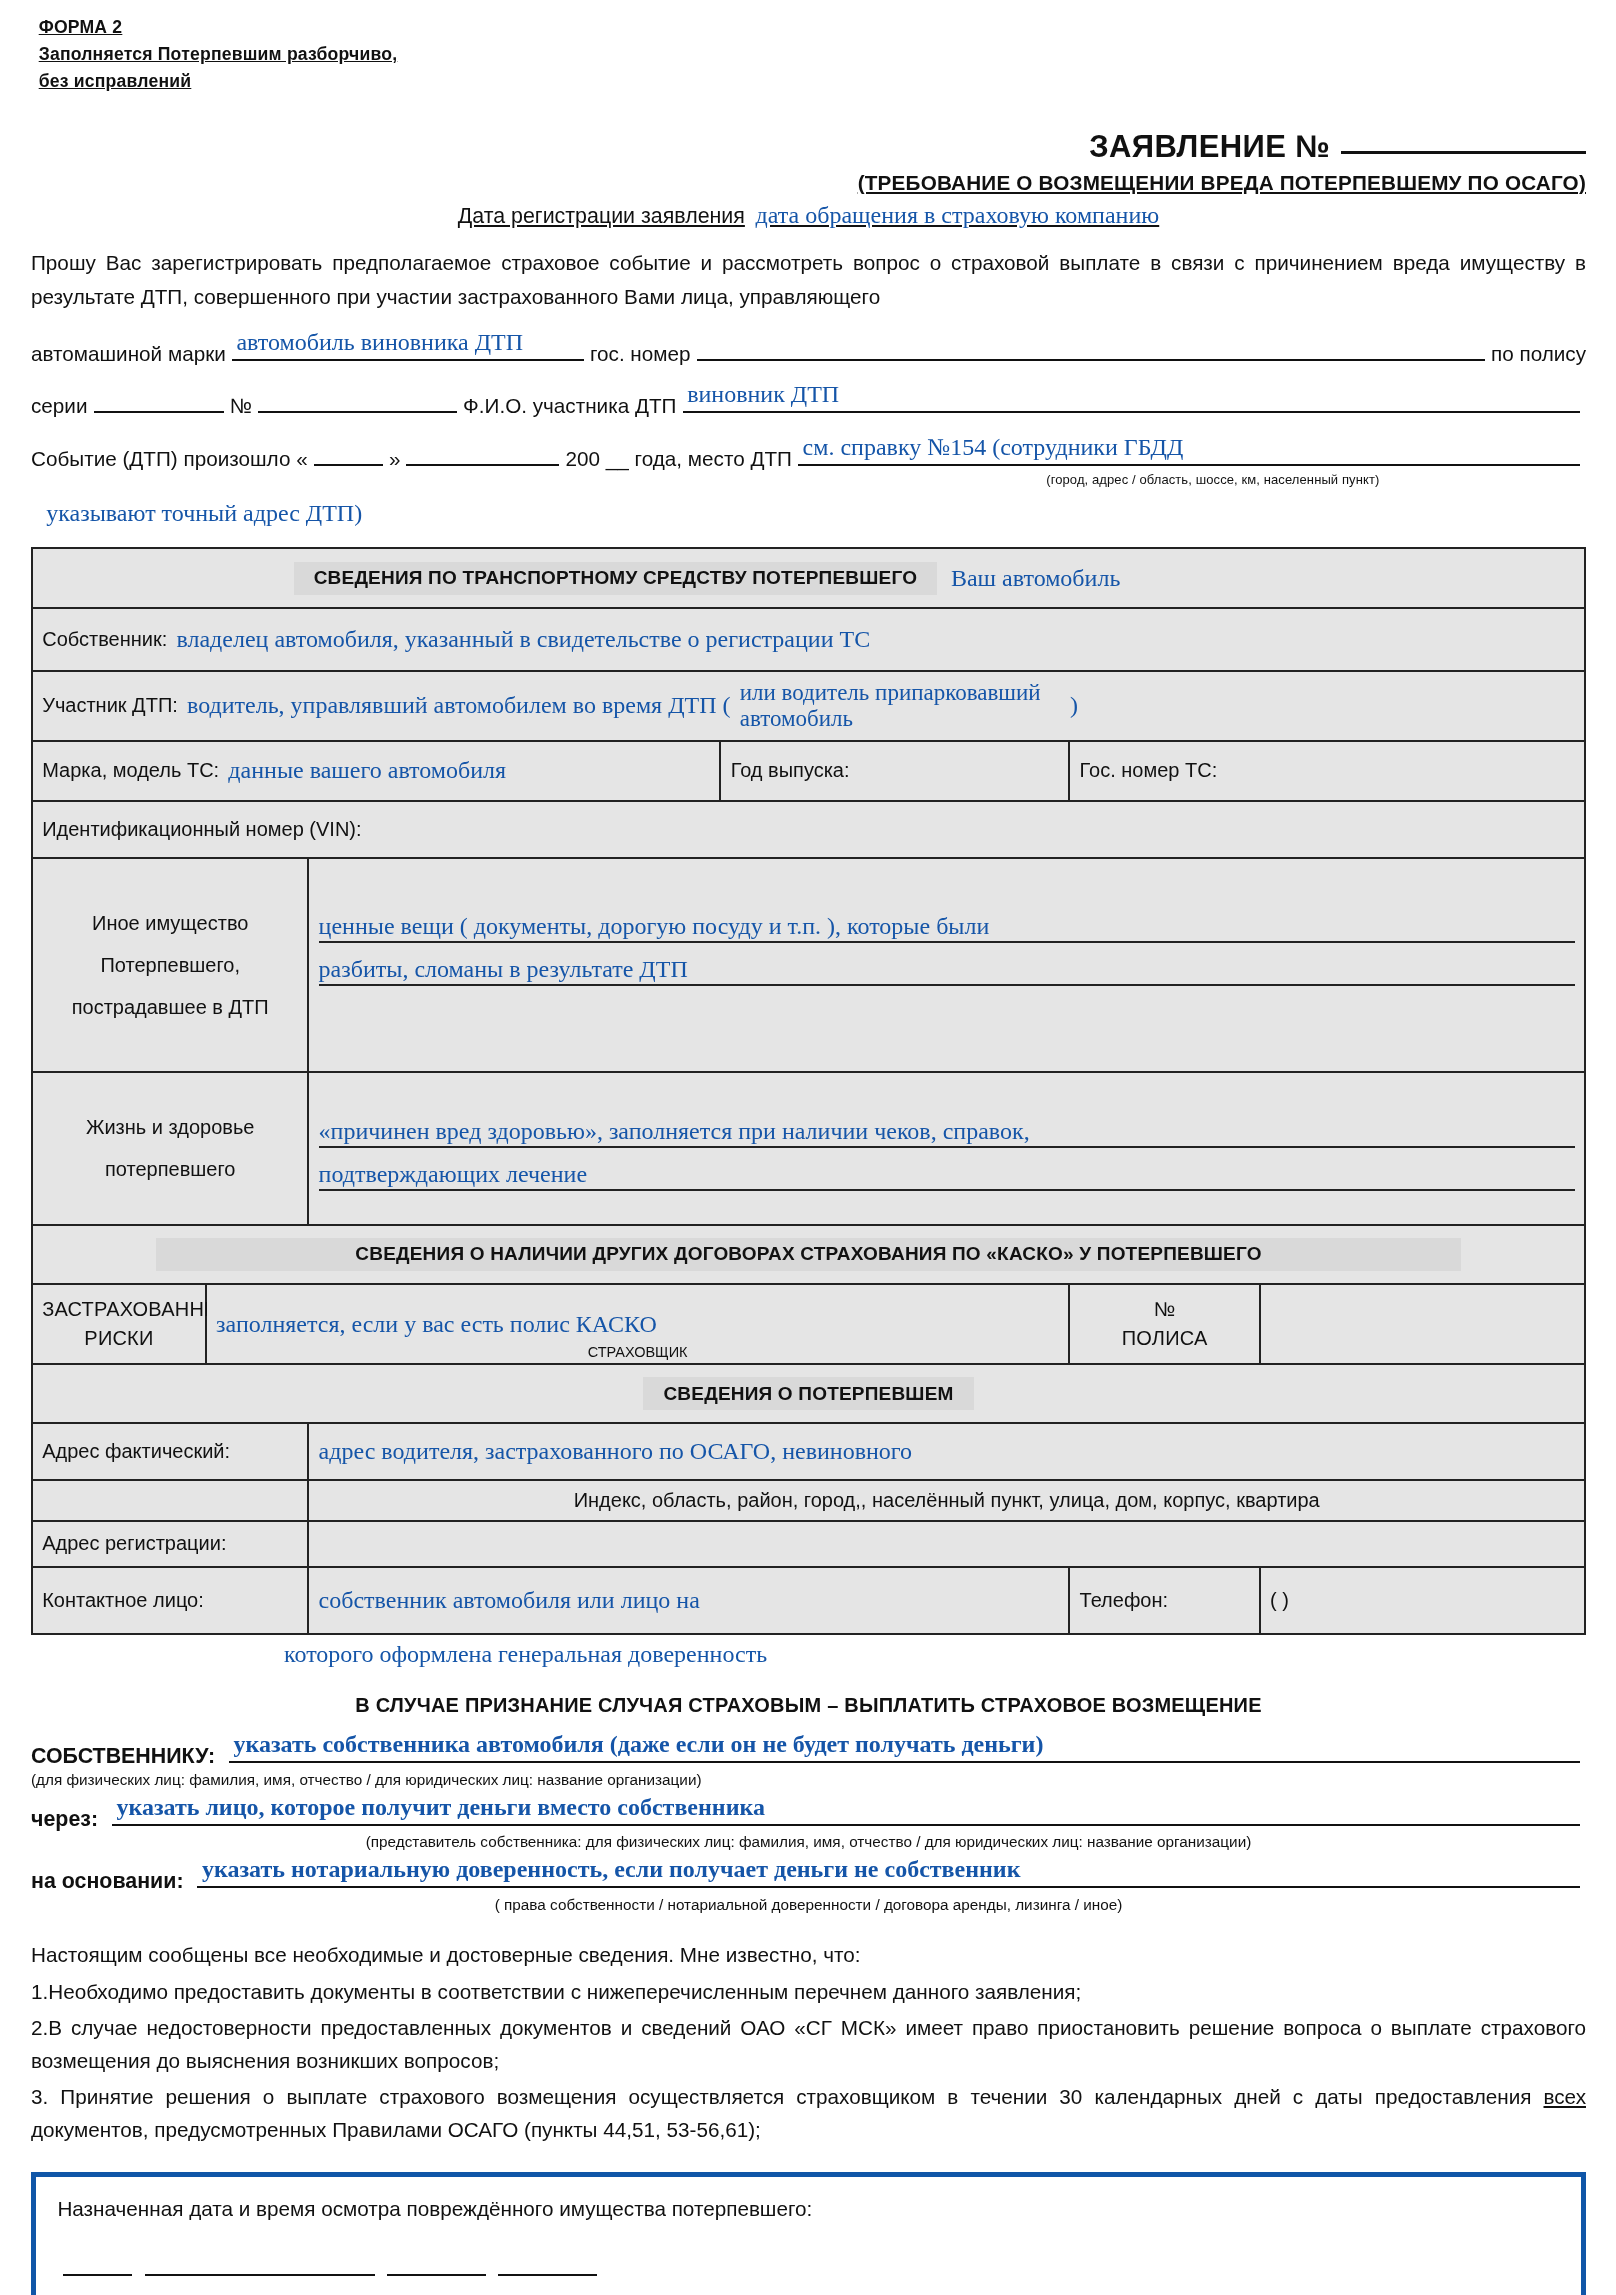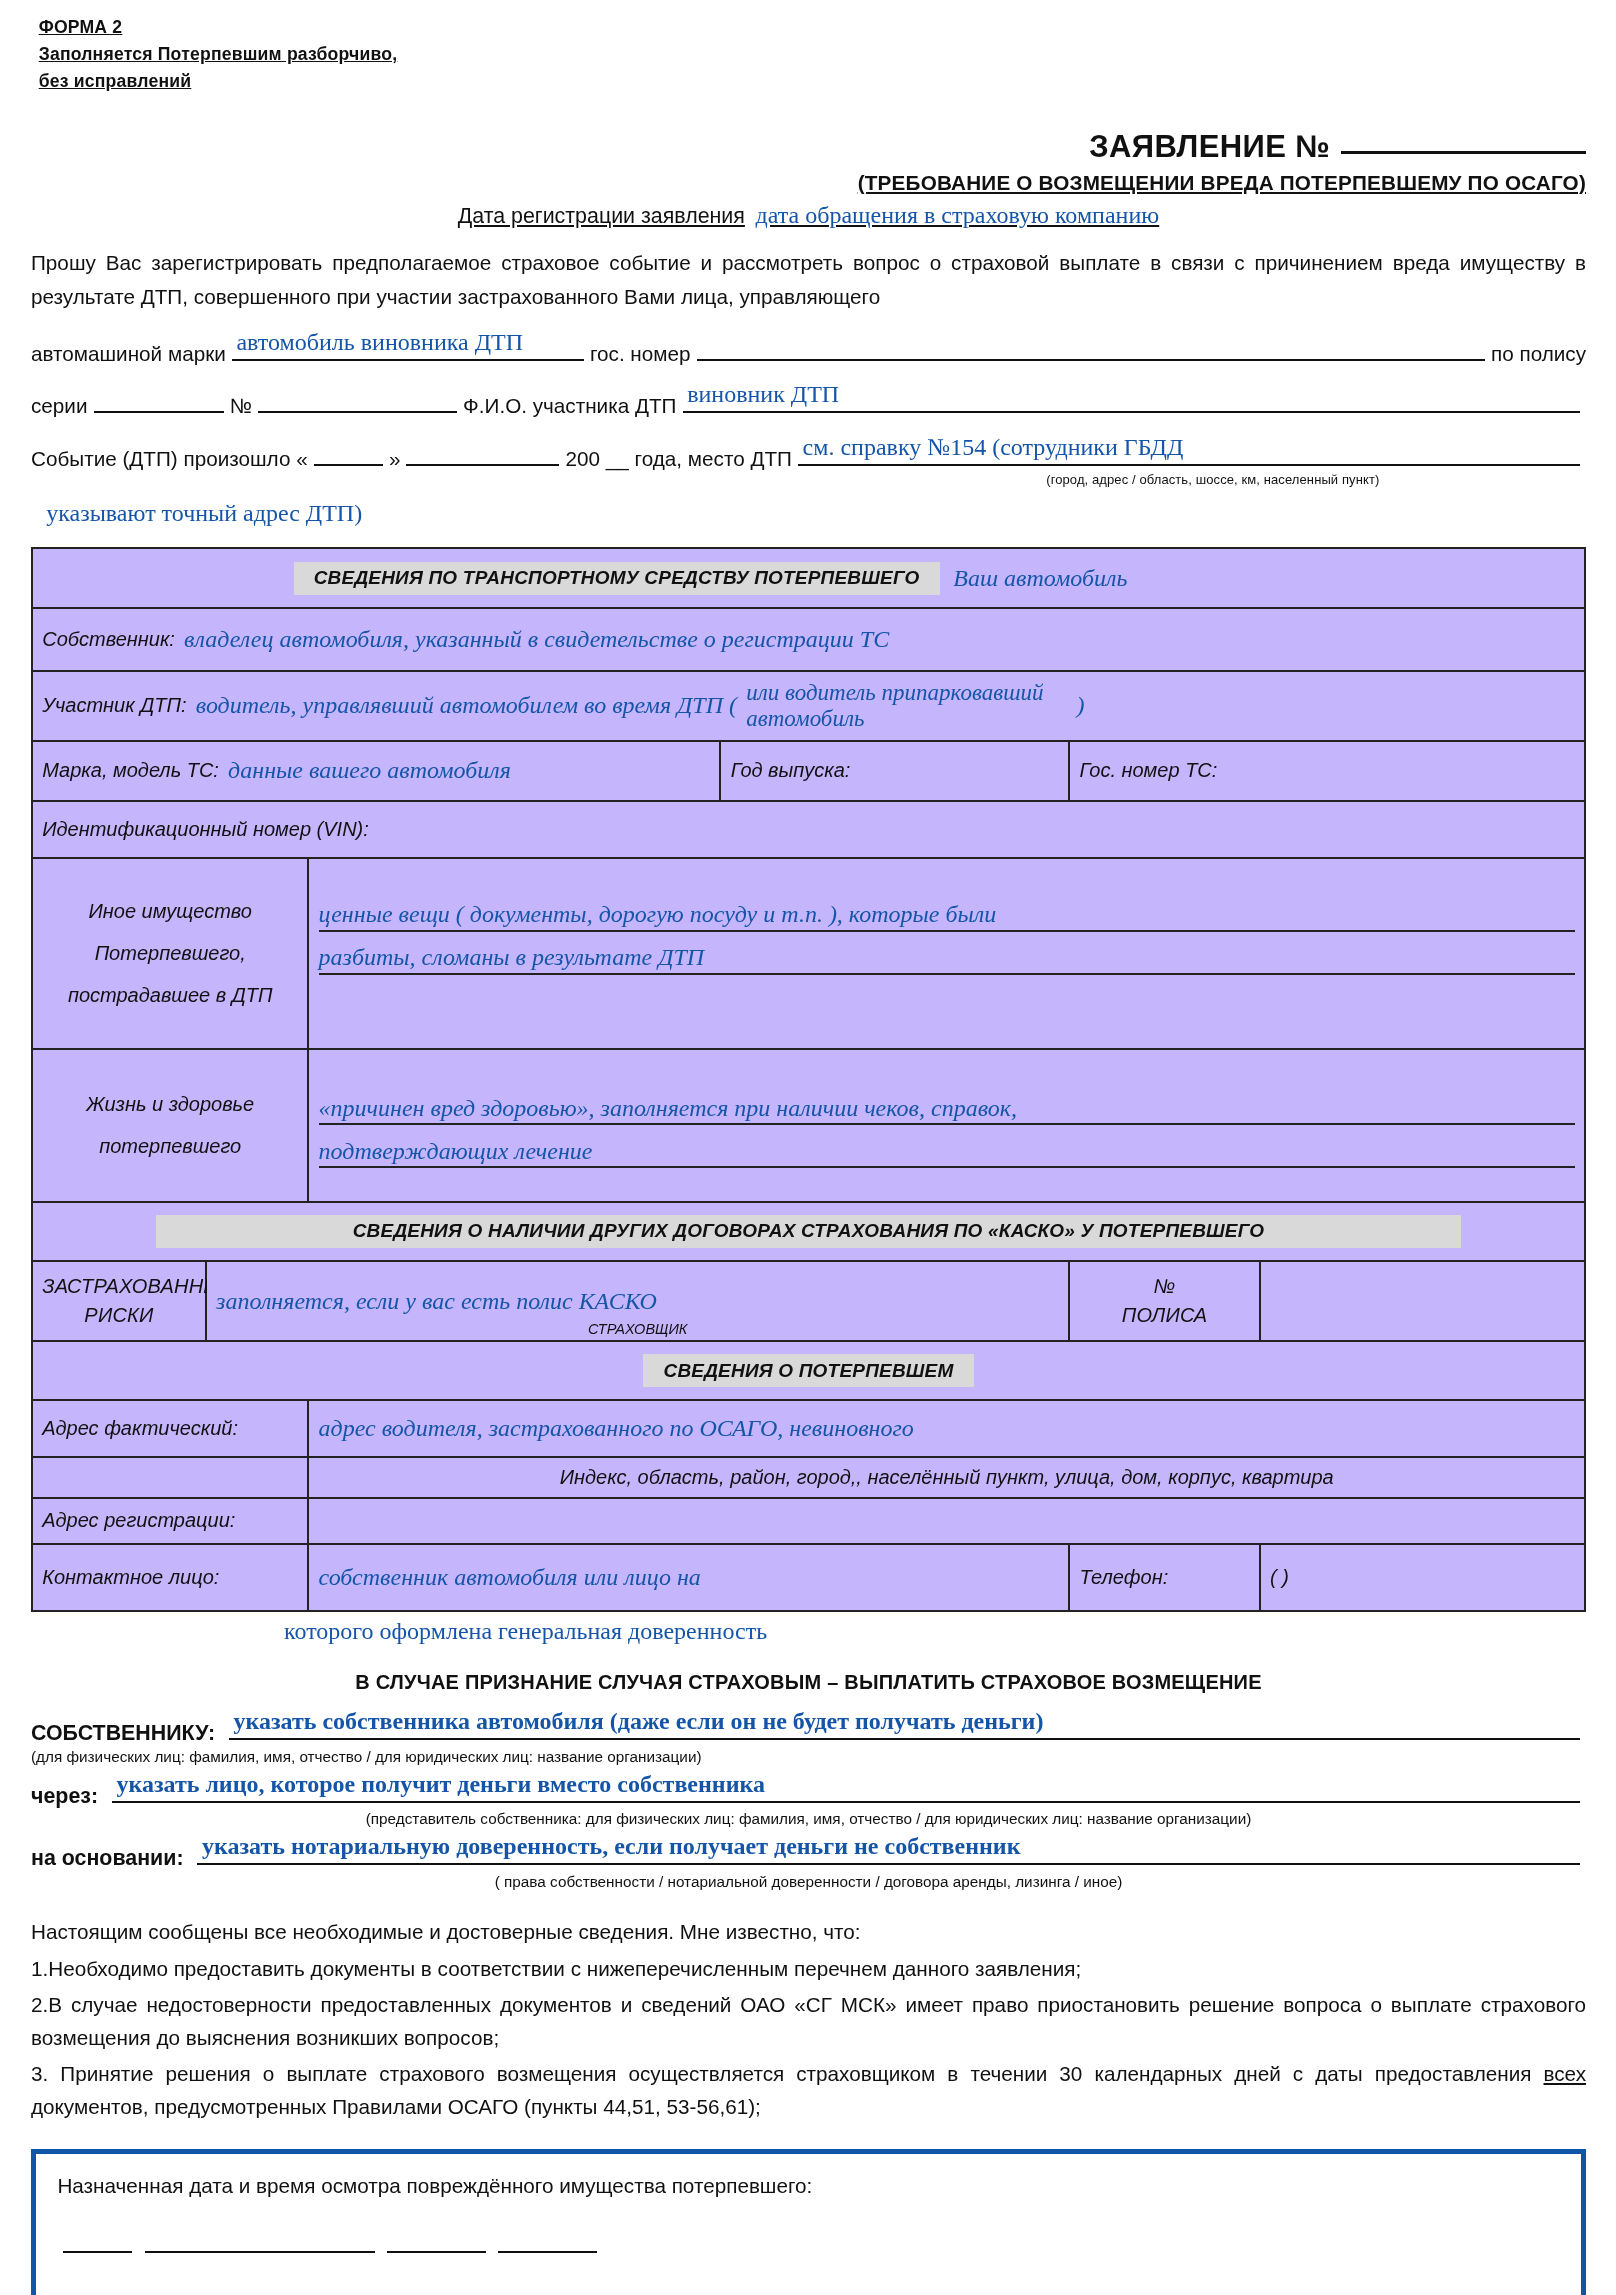--- a/index.html
+++ b/index.html
@@ -119,22 +119,21 @@
     border-collapse:collapse;
     margin-top:20px;
     table-layout:fixed;
   }
   table.tbl td {
     border:2.3px solid #222;
     padding:7.7px 9.2px;
     font-size:20px;
     vertical-align:middle;
     position:relative;
-    background:#c4b5fd;
-    font-style:italic;
+    background:#e5e5e5;
   }
   td.nopad { padding:0; }
   .band {
     background:#d9d9d9;
     text-align:center;
     font-weight:bold;
     font-size:19px;
     letter-spacing:0.2px;
     padding:5.4px 0;
   }
@@ -340,21 +339,21 @@
       </td>
     </tr>
 
     <tr>
       <td colspan="7" style="height:57px;">
         <span class="lbl">Идентификационный номер (VIN):</span>
       </td>
     </tr>
 
     <tr>
-      <td colspan="2" class="stacked-lbl" style="height:191px;">
+      <td colspan="2" class="stacked-lbl" style="height:214px;">
         <div>Иное имущество</div>
         <div>Потерпевшего,</div>
         <div>пострадавшее в ДТП</div>
       </td>
       <td colspan="5" class="ruled">
         <div class="rl">
               <span class="hand">ценные вещи ( документы, дорогую посуду и т.п. ), которые были</span>
             </div>
         <div class="rl">
               <span class="hand">разбиты, сломаны в результате ДТП</span>

